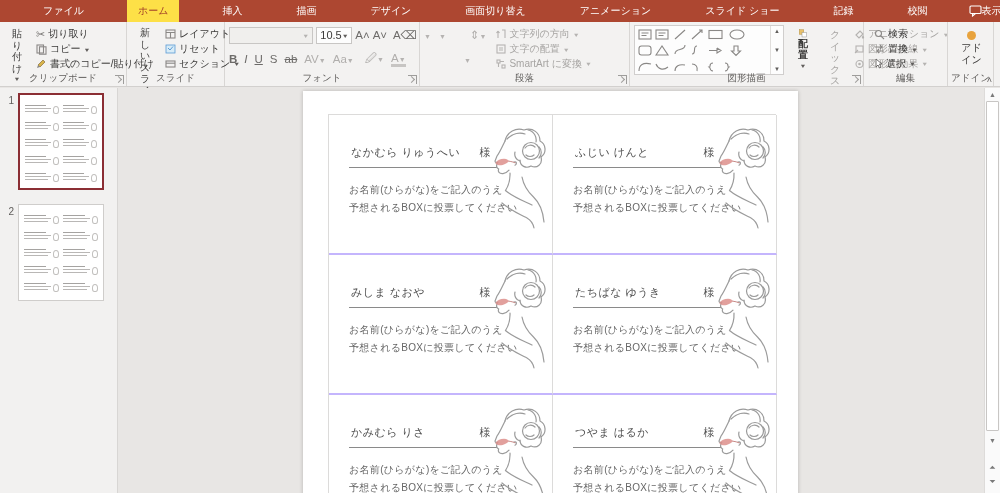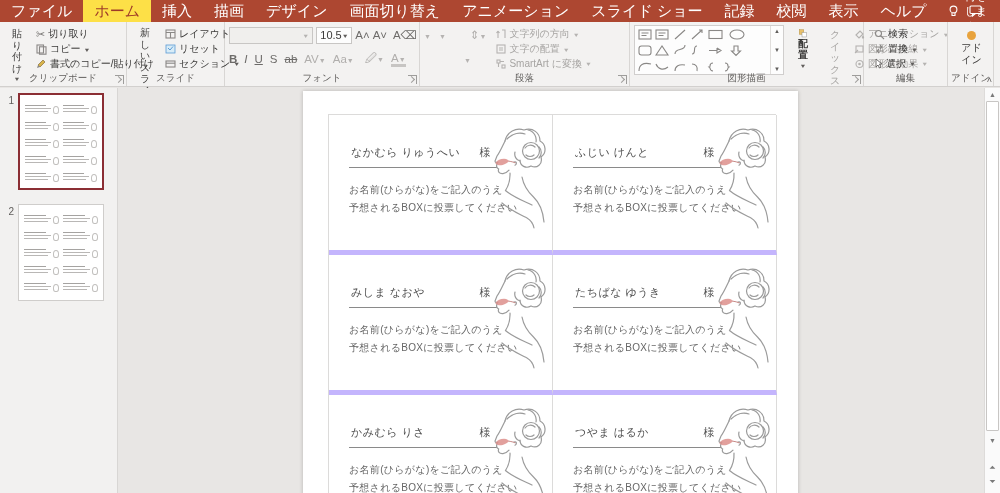--- a/index.html
+++ b/index.html
@@ -3,21 +3,21 @@
 <meta charset="utf-8">
 <style>
   * { margin:0; padding:0; box-sizing:border-box; }
   html,body { width:1000px; height:493px; overflow:hidden; }
   body { font-family:"Liberation Sans","DejaVu Sans",sans-serif; font-size:11px; color:#444; }
   .app { position:relative; width:1000px; height:493px; background:#e8e6e4; }
 
   
   .titlebar { position:absolute; top:0; left:0; width:1000px; height:22px;
     background:#ad4731; display:flex; align-items:stretch; }
-  .tab { color:#fff; font-size:15px; padding:0 11px; display:flex; align-items:center; cursor:default; white-space:nowrap; }
+  .tab { color:#fff; font-size:10px; padding:0 11px; display:flex; align-items:center; cursor:default; white-space:nowrap;margin-left:32px; }
   .tab.active { background:#fde047; color:#9e3a28; }
   .tellme { display:flex; align-items:center; color:#fff; gap:6px; padding:0 10px; }
   .bulb-icon svg { display:block; }
   .comment-btn { position:absolute; right:14px; top:3px; width:22px; height:16px; display:flex; align-items:center; justify-content:center; }
 
   
   .ribbon { position:absolute; top:22px; left:0; width:1000px; height:65px;
     background:#f3f2f1; border-bottom:1px solid #d2d0ce; display:flex; }
   .rgroup { position:relative; height:100%; border-right:1px solid #d8d6d4; padding:3px 2px 14px 4px; }
   .rgroup-label { position:absolute; bottom:1px; left:0; right:0; text-align:center;
@@ -65,21 +65,21 @@
   .mini-lines div:nth-child(1){ width:80%; background:#a5a3a1; }
   .mini-lines div:nth-child(3){ width:90%; }
   .mini-face { width:6px; height:8px; border:1px solid #c2c0be; border-radius:50% 50% 40% 40%; }
 
   .workspace { flex:1; position:relative; background:#e8e6e4; overflow:hidden; }
   .slide { position:absolute; left:185px; top:3px; width:495px; height:520px; background:#fff;
     box-shadow:0 0 4px rgba(0,0,0,.22); }
   .card-grid { position:absolute; left:25px; top:23px; width:448px;
     display:grid; grid-template-columns:224px 224px; grid-auto-rows:140px;
     border-top:1px solid #dcdbda; border-left:1px solid #dcdbda; }
-  .card { position:relative; border-right:1px solid #dcdbda; border-bottom:5px solid #c4b5fd;
+  .card { position:relative; border-right:1px solid #dcdbda; border-bottom:2px solid #c4b5fd;
     padding:30px 0 0 20px; color:#5f5f5f; }
   .name-line { width:148px; display:flex; justify-content:space-between; align-items:flex-end;
     border-bottom:1px solid #8a8a8a; padding:0 6px 7px 2px; font-size:11px; color:#4f4f4f; letter-spacing:.5px; }
   .card-lines { margin-top:13px; font-size:10px; line-height:1.8; letter-spacing:.3px; color:#666; }
   .woman { position:absolute; right:3px; top:6px; }
 
   .scrollbar { width:16px; background:#fafafa; border-left:1px solid #dddbd9; position:relative;
     display:flex; flex-direction:column; align-items:center; }
   .sb-arrow { width:100%; height:13px; font-size:7px; color:#7a7a7a; text-align:center; line-height:13px; }
   .sb-thumb { position:absolute; top:13px; left:1px; width:13px; height:330px; background:#fff;

